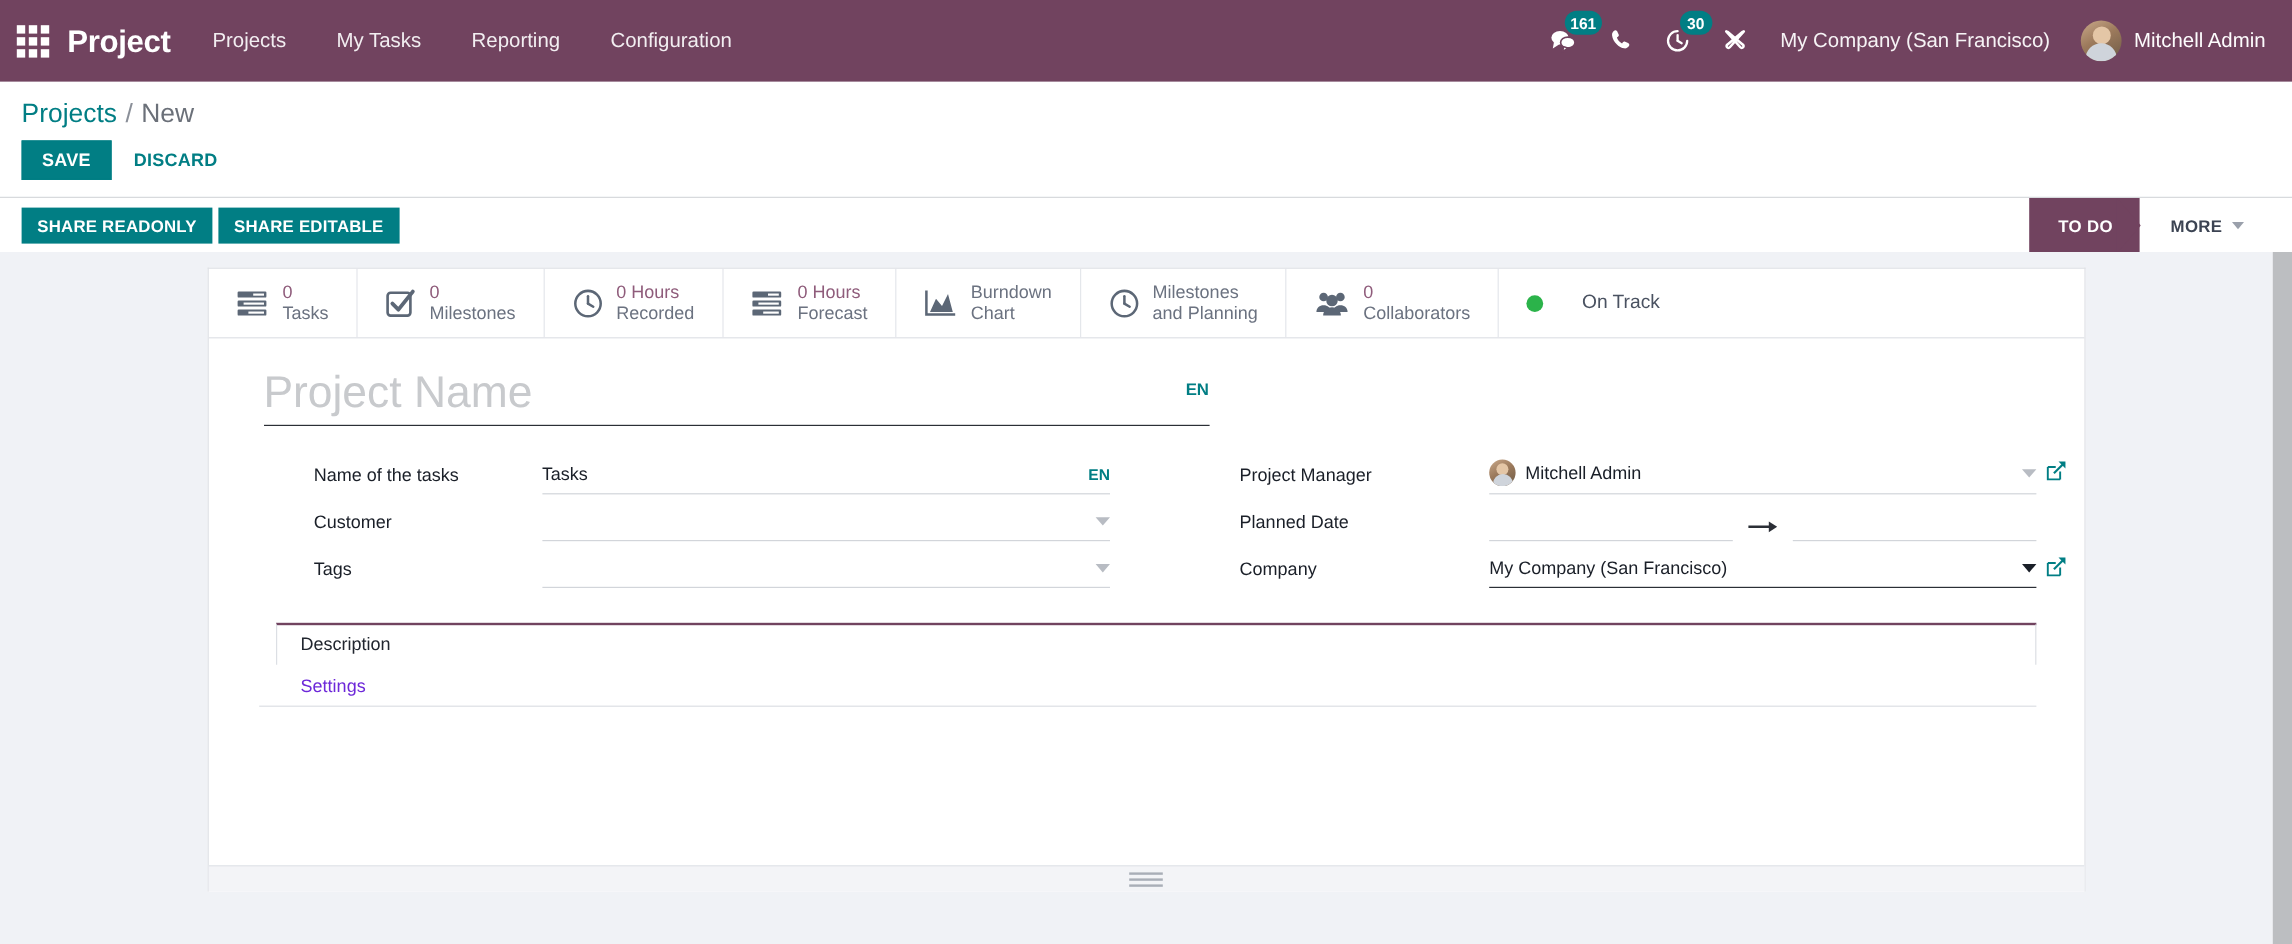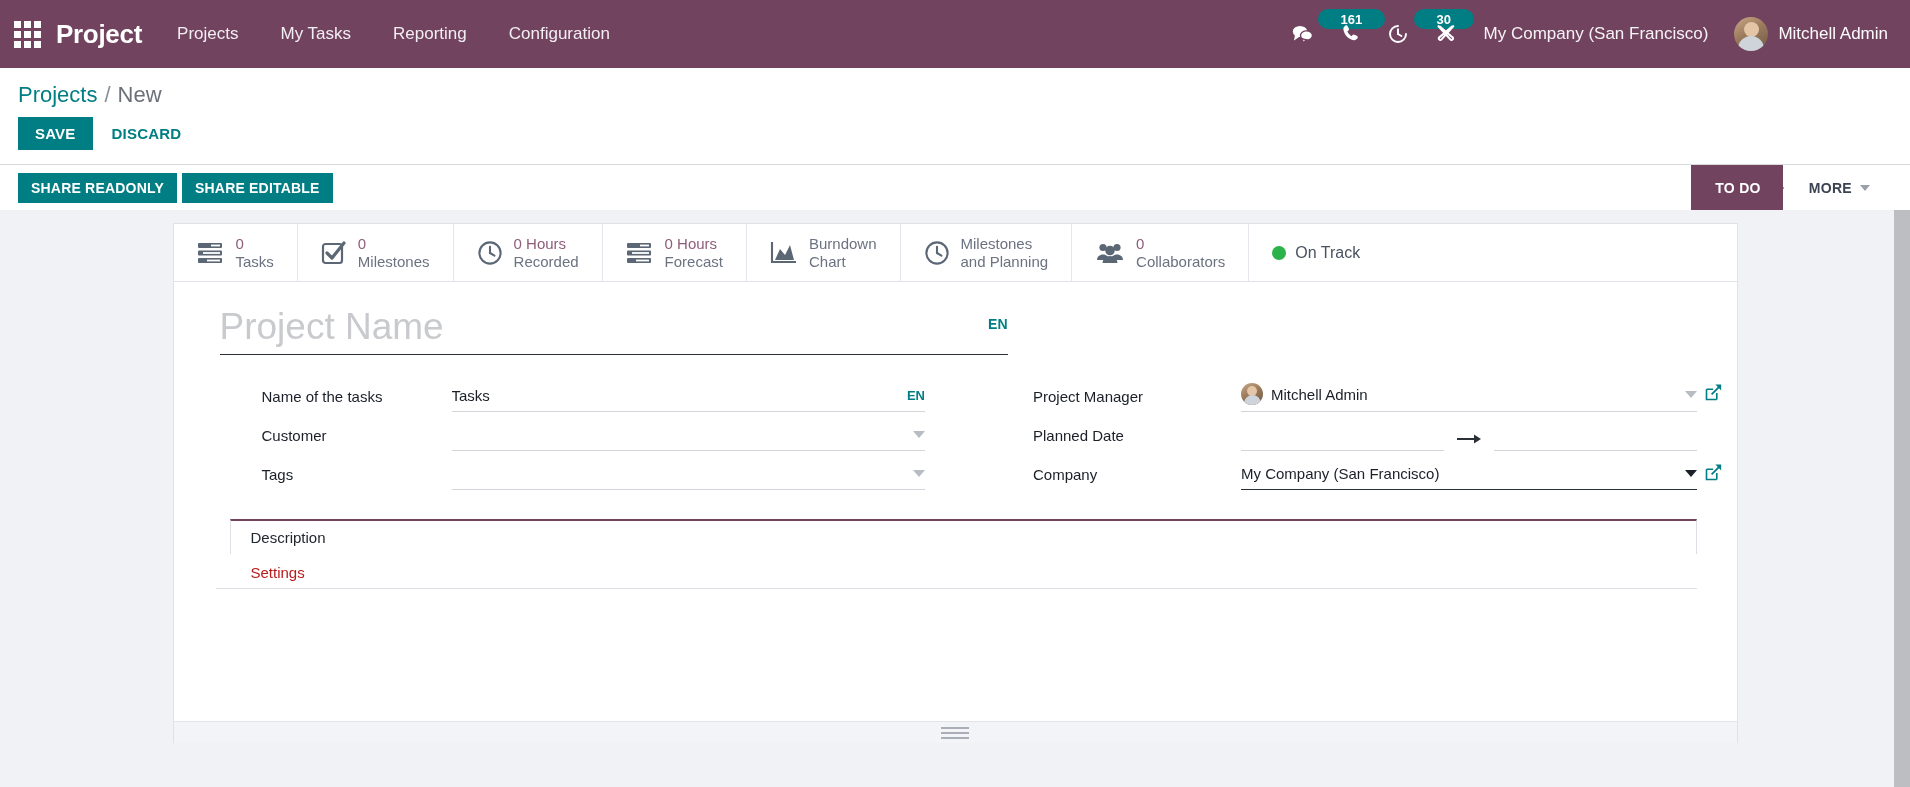--- a/index.html
+++ b/index.html
@@ -63,32 +63,32 @@
     position: relative;
     height: 100%;
     display: flex;
     align-items: center;
     padding: 0 13px;
     cursor: pointer;
   }
   .sysicon svg { display: block; }
   .badge {
     position: absolute;
-    top: 9px; left: 40px;
+    top: 9px; left: 26px;
     min-width: 27px;
     height: 20px;
     background: #017e84;
     border-radius: 10px;
     color: #fff;
     font-size: 13px;
     font-weight: bold;
     display: flex;
     align-items: center;
     justify-content: center;
-    padding: 0 23px;
+    padding: 0 5px;
     line-height: 1;
   }
   .company-name {
     font-size: 17px;
     padding: 0 16px 0 14px;
     color: #f6f3f5;
     cursor: pointer;
     white-space: nowrap;
   }
   .user-menu {
@@ -259,21 +259,21 @@
   .stat-txt { display: flex; flex-direction: column; line-height: 1.15; }
   .stat-val { font-size: 15px; color: #8f5c7b; }
   .stat-lbl { font-size: 15px; color: #6b7280; white-space: nowrap; }
   .stat-lbl2 { font-size: 15px; color: #6b7280; white-space: nowrap; }
   .stat-btn.status-ontrack { border-right: none; gap: 9px; }
   .dot-green {
     width: 14px; height: 14px; border-radius: 50%;
     background: #2bb34a;
     display: inline-block;
   }
-  .ontrack-label { font-size: 16px; color: #4a5261; }
+  .ontrack-label { font-size: 16px; color: #4a5261; margin-left: 23px; }
 
   
   .title-area { padding: 24px 40px 0 46px; }
   .title-row {
     position: relative;
     width: 788px;
     border-bottom: 1px solid #2b2f36;
     padding-bottom: 6px;
   }
   .title-input {
@@ -389,21 +389,21 @@
   .tab-strip {
     display: flex;
     border-bottom: 1px solid #dcdfe4;
     padding-left: 14px;
     gap: 0;
     flex-direction: column;
   }
   .tab {
     padding: 9px 20px 8px 20px;
     font-size: 15px;
-    color: #b91c1c;
+    color: #6d28d9;
     border: 1px solid transparent;
     border-bottom: none;
     cursor: pointer;
     background: transparent;
     position: relative;
     top: 1px;
   }
   .tab.active {
     color: #21262f;
     background: #ffffff;

